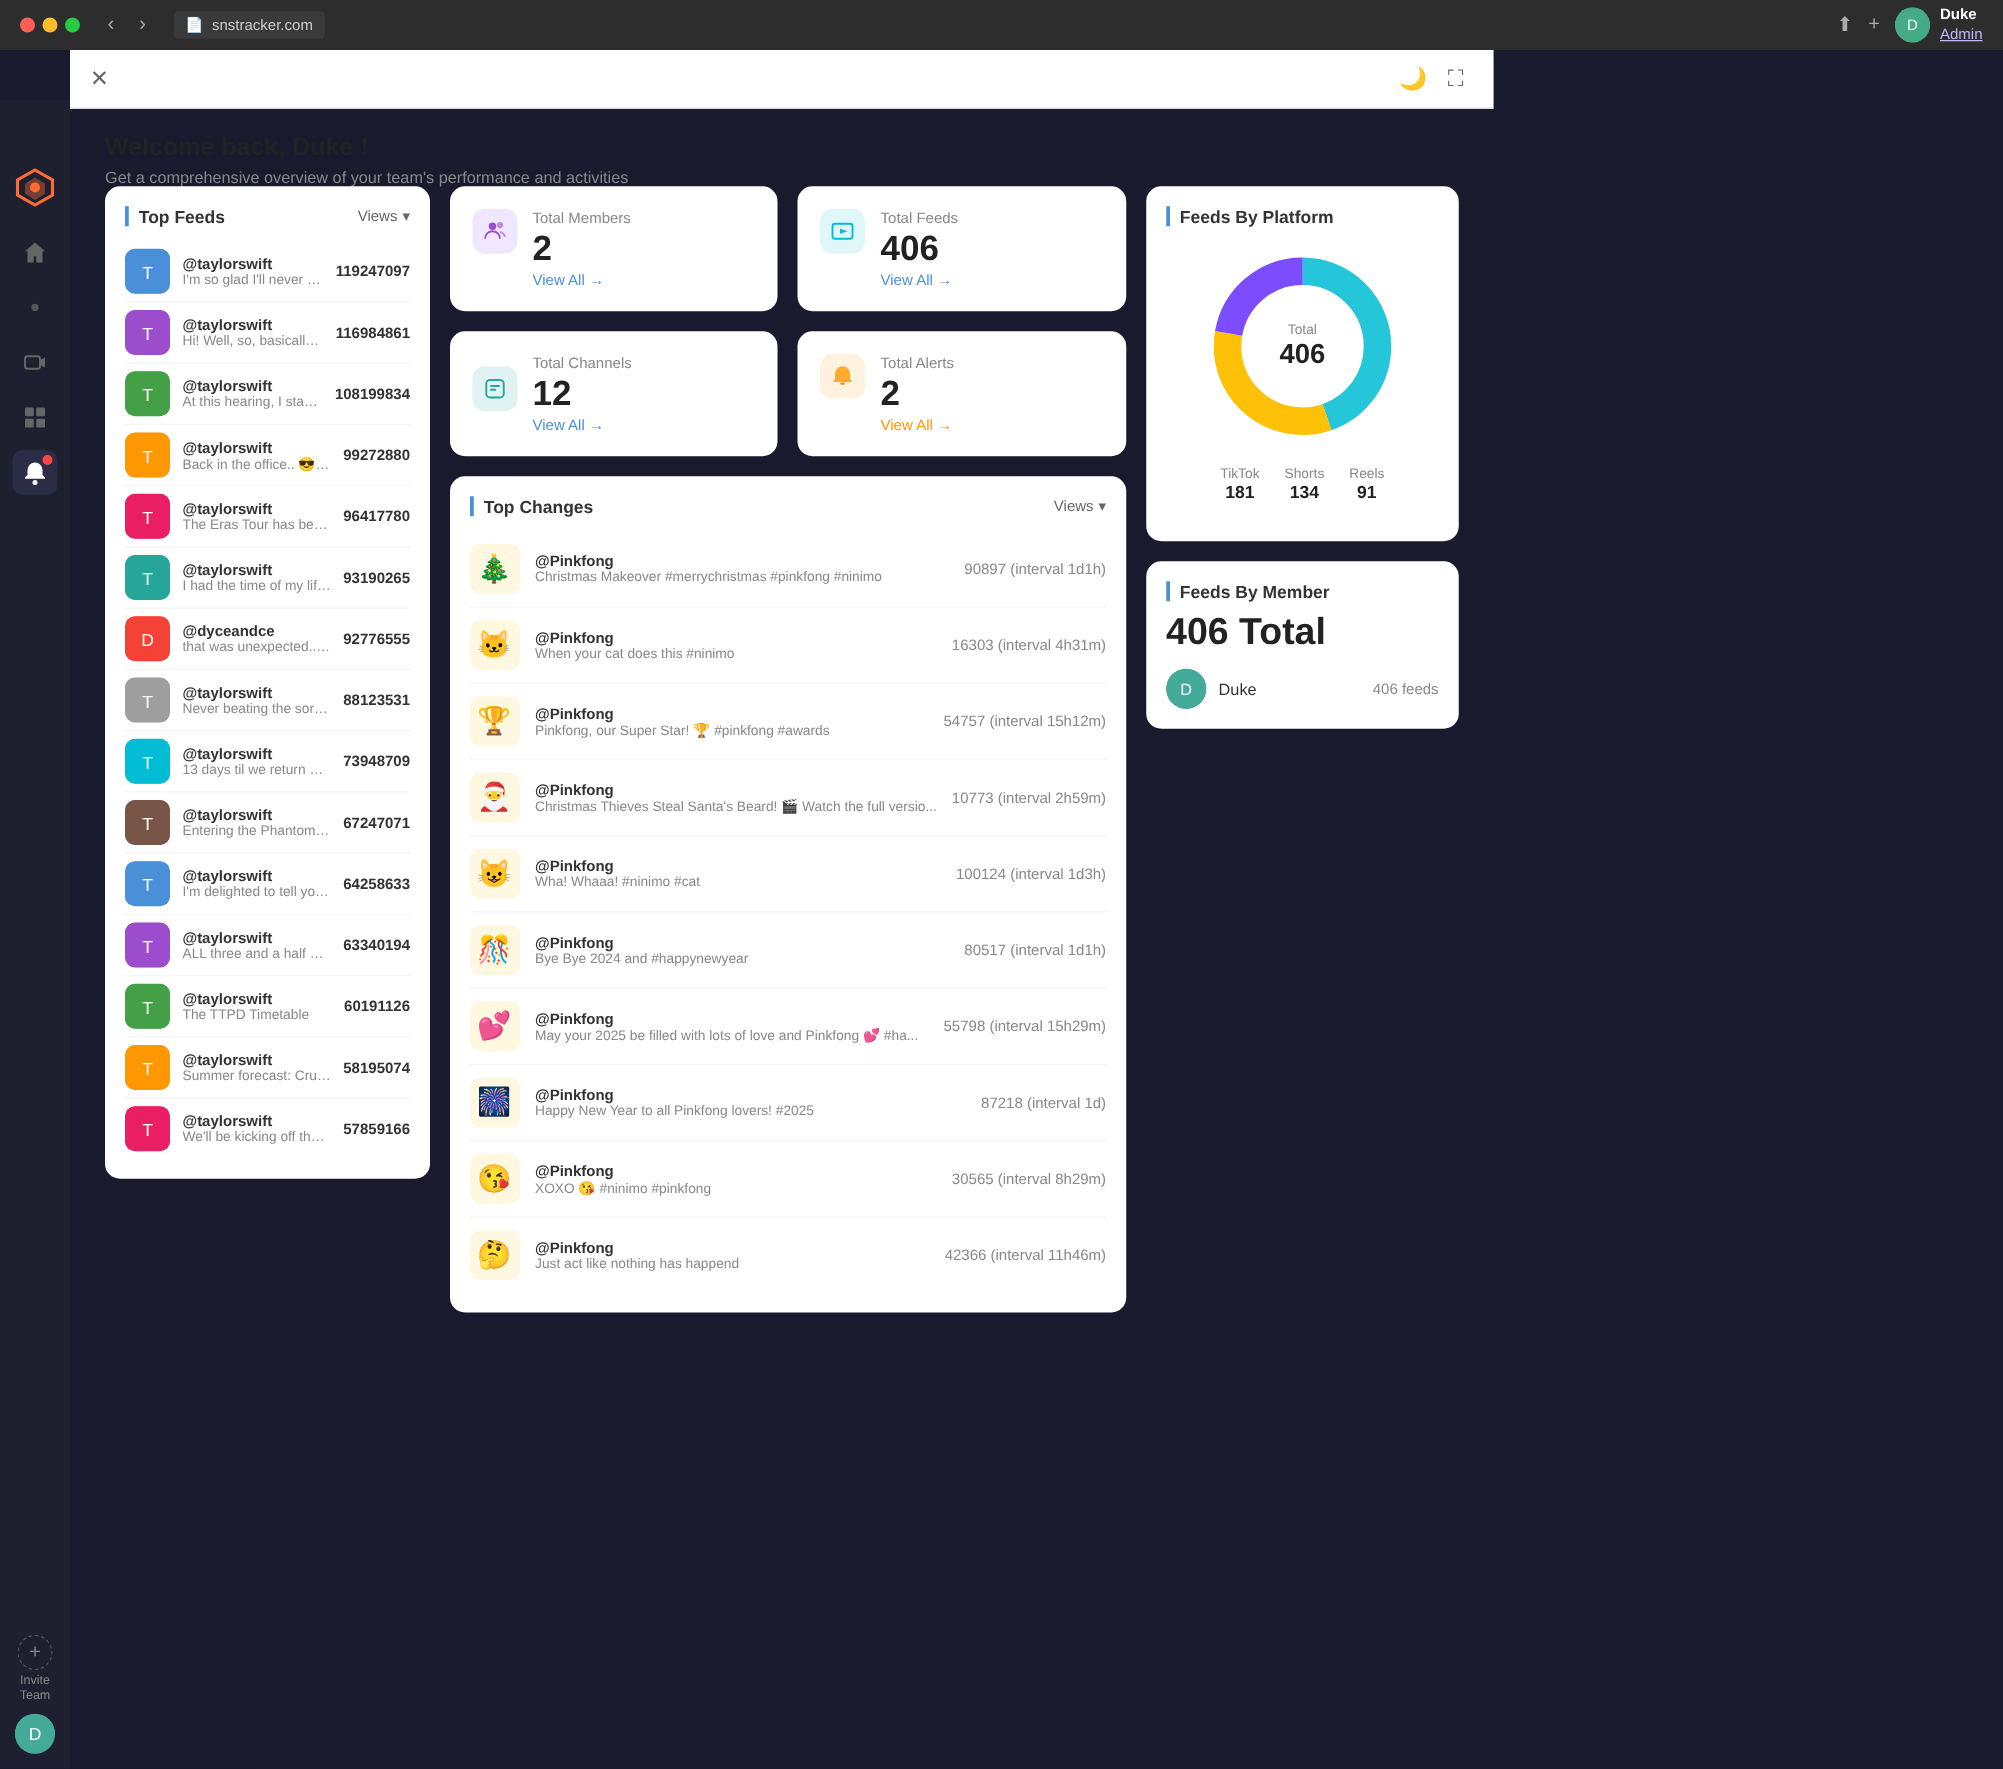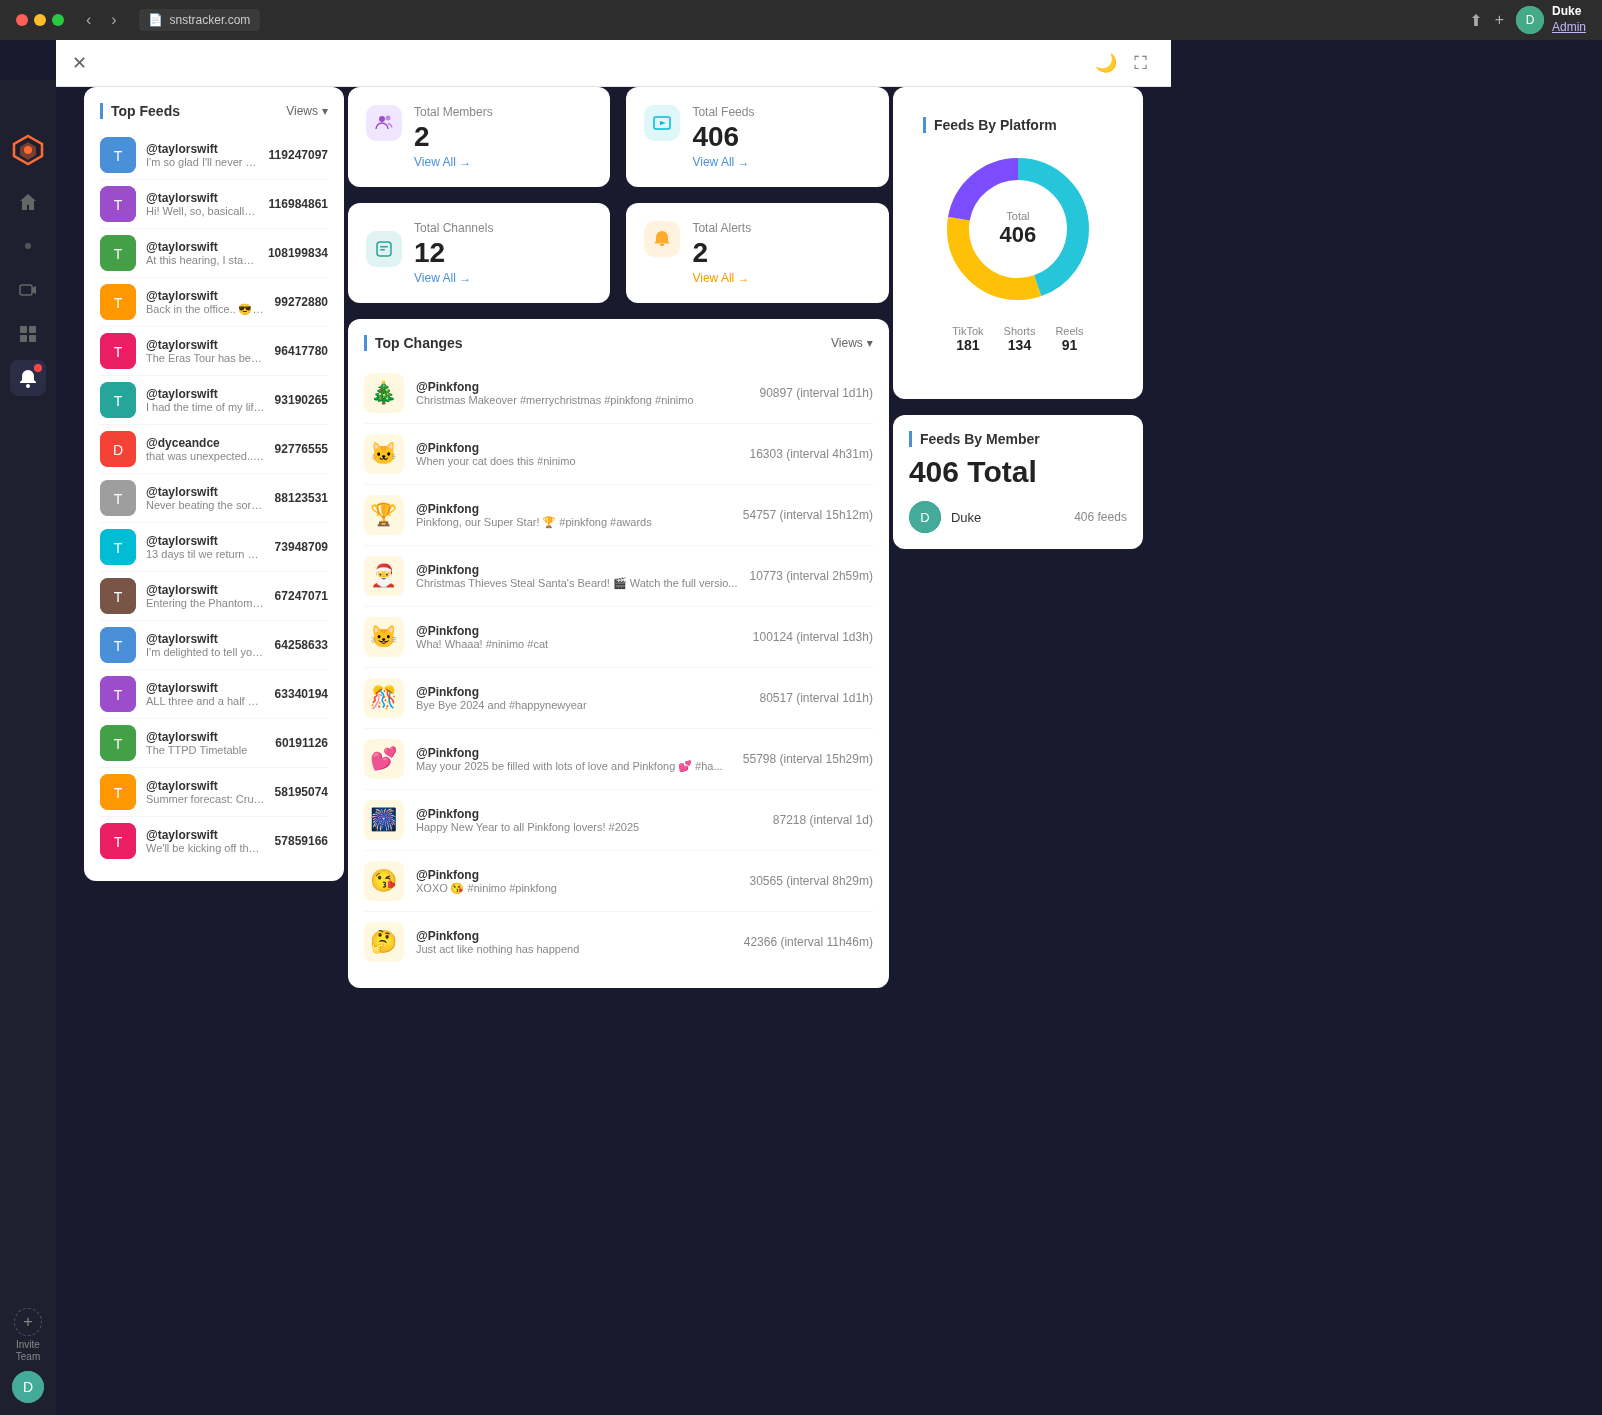--- a/index.html
+++ b/index.html
@@ -82,21 +82,21 @@
     .changes-card { background: #fff; border-radius: 12px; padding: 16px; }
     .changes-item { display: flex; align-items: center; gap: 12px; padding: 10px 0; border-bottom: 1px solid #f5f5f5; }
     .changes-item:last-child { border-bottom: none; }
     .change-avatar { width: 40px; height: 40px; border-radius: 8px; background: #ffd; flex-shrink: 0; overflow: hidden; display: flex; align-items: center; justify-content: center; font-size: 20px; }
     .change-info { flex: 1; min-width: 0; }
     .change-name { font-size: 12px; font-weight: 600; color: #333; }
     .change-text { font-size: 11px; color: #888; white-space: nowrap; overflow: hidden; text-overflow: ellipsis; }
     .change-stat { font-size: 12px; color: #888; flex-shrink: 0; white-space: nowrap; }
 
     
-    .platform-card { background: #fff; border-radius: 12px; padding: 30px; margin-bottom: 16px; }
+    .platform-card { background: #fff; border-radius: 12px; padding: 16px; margin-bottom: 16px; }
     .donut-container { display: flex; flex-direction: column; align-items: center; padding: 16px 0; }
     .donut-wrapper { position: relative; width: 160px; height: 160px; }
     .donut-center { position: absolute; top: 50%; left: 50%; transform: translate(-50%, -50%); text-align: center; }
     .donut-total-label { font-size: 11px; color: #888; }
     .donut-total-value { font-size: 22px; font-weight: 700; color: #222; }
     .platform-stats { display: flex; gap: 20px; margin-top: 16px; }
     .platform-stat { text-align: center; }
     .platform-stat-label { font-size: 11px; color: #888; }
     .platform-stat-value { font-size: 14px; font-weight: 700; color: #222; }
 
@@ -109,21 +109,21 @@
     .member-feeds { font-size: 12px; color: #888; }
     .av-teal { background: linear-gradient(135deg, #26a69a, #00796b); }
 
     .footer { text-align: center; padding: 16px; font-size: 12px; color: #888; background: #f0f2f5; }
     .footer strong { color: #333; }
 
     
     ::-webkit-scrollbar { width: 6px; }
     ::-webkit-scrollbar-track { background: transparent; }
     ::-webkit-scrollbar-thumb { background: #ccc; border-radius: 3px; }
-    .content-area { padding: 0 28px 24px; display: flex; gap: 4px; flex: 1; }
+    .content-area { padding: 0 28px 24px; display: flex; gap: 16px; flex: 1; }
     .page-content { flex: 1; overflow-y: auto; }
     .header-area { padding: 20px 28px 0; }
 
     svg.donut { transform: rotate(-90deg); }
   </style>
 </head>
 <body>
 
 <div class="titlebar">
   <div style="display:flex;align-items:center;gap:16px;">
@@ -217,20 +217,24 @@
   <div class="page-content">
 
     <div class="top-panel">
       <span class="close-x">✕</span>
       <div class="top-panel-right">
         <span>🌙</span>
         <span>⛶</span>
       </div>
     </div>
 
+    <div class="header-area">
+      <h1 class="welcome-title">Welcome back, Duke !</h1>
+      <p class="welcome-subtitle">Get a comprehensive overview of your team's performance and activities</p>
+    </div>
 
     <div class="content-area">
 
       <div class="left-panel">
         <div class="top-feeds-card">
           <div class="card-header">
             <div class="card-title">Top Feeds</div>
             <div class="views-dropdown">
               <span>Views</span>
               <span>▾</span>

